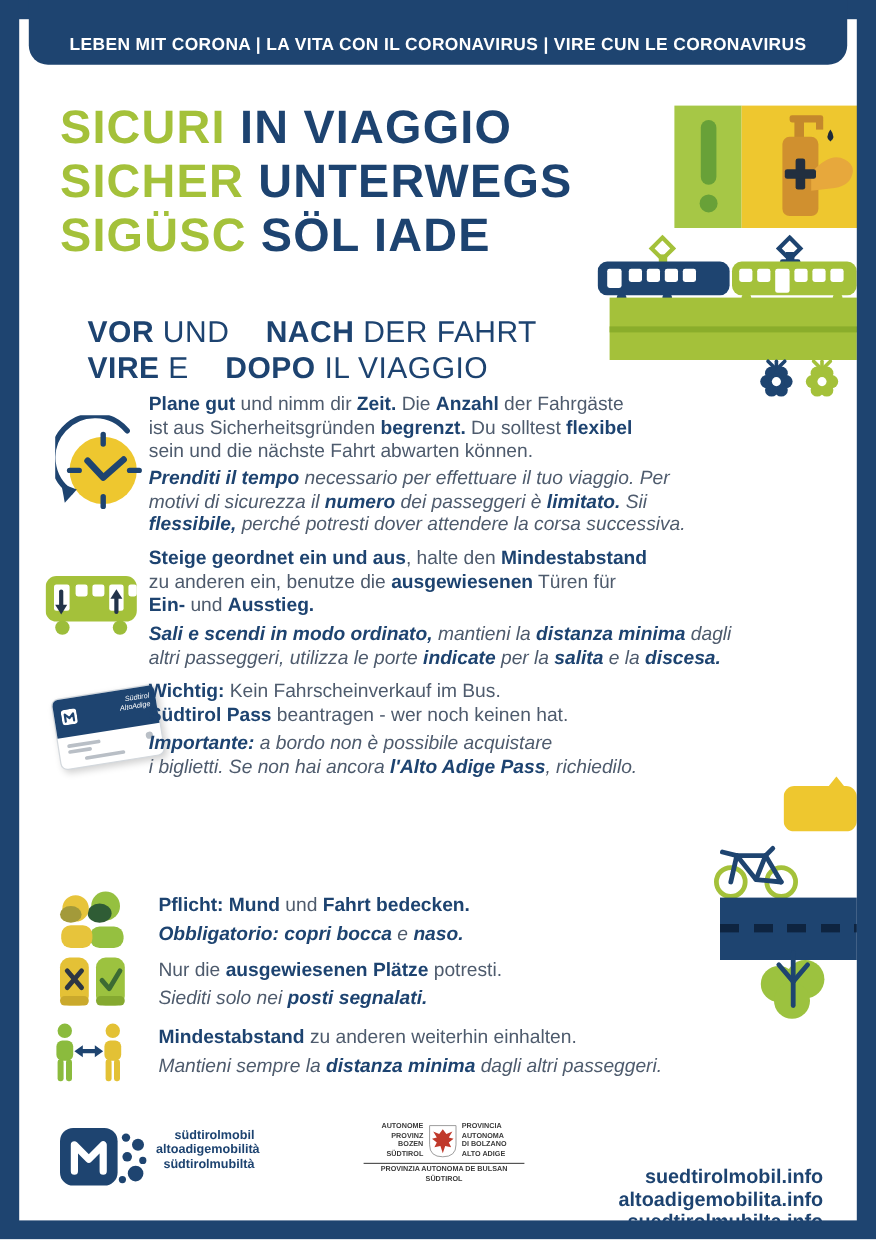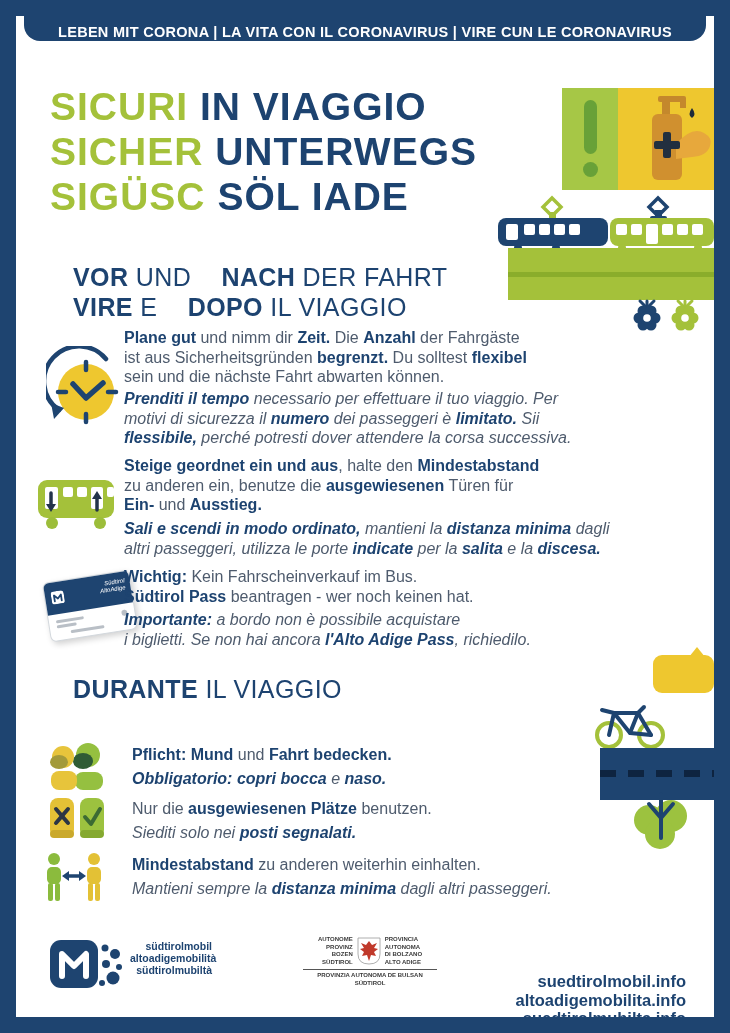--- a/index.html
+++ b/index.html
@@ -3,21 +3,21 @@
 <meta charset="utf-8">
 <style>
   :root{
     --navy:#1e4470; --navy-text:#1d4370; --green:#a4c13a; --yellow:#eec72f;
     --body:#4e5b6d;
   }
   html,body{margin:0;padding:0;}
   body{font-family:"Liberation Sans", sans-serif; background:#fff;}
   .poster{position:relative;width:730px;height:1033px;background:#fff;overflow:hidden;}
   .frame{position:absolute;inset:0;border:16px solid var(--navy);pointer-events:none;z-index:5;}
-  .banner{position:absolute;left:24px;right:24px;top:0;height:41px;background:var(--navy);
+  .banner{position:absolute;left:24px;right:24px;top:0;height:54px;background:var(--navy);
     border-radius:0 0 16px 16px;display:flex;align-items:center;justify-content:center;
     z-index:6;padding-top:22px;box-sizing:border-box;}
   .banner span{color:#fff;font-weight:700;font-size:14.5px;letter-spacing:.3px;}
 
   .abs{position:absolute;}
   .title{left:50px;top:84px;font-size:39px;line-height:45px;font-weight:800;
     color:var(--navy-text);letter-spacing:1px;white-space:nowrap;}
   .title .hl{color:var(--green);}
 
   .heading{left:50px;font-size:25px;line-height:30px;color:var(--navy-text);
@@ -207,21 +207,20 @@
     </div>
     <div class="pass-line" style="left:7px;top:38px;width:28px"></div>
     <div class="pass-line" style="left:7px;top:43px;width:20px"></div>
     <div class="pass-line" style="left:20px;top:50px;width:34px"></div>
     <div class="pass-line" style="right:7px;top:38px;width:6px;height:6px;border-radius:50%"></div>
   </div>
   <p class="abs para de" style="top:567px"><span class="b">Wichtig:</span><span> Kein Fahrscheinverkauf im Bus.</span><br><span class="b">Südtirol Pass</span><span> beantragen - wer noch keinen hat.</span></p>
   <p class="abs para it" style="top:610px"><span class="b">Importante:</span><span> a bordo non è possibile acquistare</span><br><span>i biglietti. Se non hai ancora </span><span class="b">l'Alto Adige Pass</span><span>, richiedilo.</span></p>
 
   <div class="abs heading" style="top:674px">
-    <div><span class="b">DURANTE</span><span> IL VIAGGIO</span></div>
   </div>
 
   <svg class="abs" style="left:48px;top:740px" width="58" height="52" viewBox="0 0 58 52">
     <circle cx="40" cy="15" r="12" fill="#95c040"></circle>
     <rect x="27" y="32" width="28" height="18" rx="8" fill="#95c040"></rect>
     <ellipse cx="35" cy="21" rx="10" ry="8" fill="#2f5c35"></ellipse>
     <circle cx="15" cy="17" r="11" fill="#e7c43b"></circle>
     <rect x="3" y="31" width="26" height="19" rx="8" fill="#e7c43b"></rect>
     <ellipse cx="11" cy="22" rx="9" ry="7" fill="#a39a3a"></ellipse>
   </svg>
@@ -232,21 +231,21 @@
     <rect x="2" y="2" width="24" height="40" rx="8" fill="#e4c136"></rect>
     <rect x="2" y="34" width="24" height="8" rx="4" fill="#caa92c"></rect>
     <g stroke="#2c3644" stroke-width="4" stroke-linecap="round">
       <line x1="8" y1="13" x2="20" y2="27"></line>
         <line x1="20" y1="13" x2="8" y2="27"></line>
     </g>
     <rect x="32" y="2" width="24" height="40" rx="8" fill="#9cc23f"></rect>
     <rect x="32" y="34" width="24" height="8" rx="4" fill="#85a930"></rect>
     <path d="M37 21 L43 28 L52 13" fill="none" stroke="#3c6b33" stroke-width="4" stroke-linecap="round" stroke-linejoin="round"></path>
   </svg>
-  <p class="abs para de s2" style="top:799px"><span>Nur die </span><span class="b">ausgewiesenen Plätze</span><span> benutzen.</span></p>
+  <p class="abs para de s2" style="top:799px"><span>Nur die </span><span class="b">ausgewiesenen Plätze</span><span> potresti.</span></p>
   <p class="abs para it s2" style="top:823px"><span>Siediti solo nei </span><span class="b">posti segnalati.</span></p>
 
   <svg class="abs" style="left:42px;top:852px" width="64" height="52" viewBox="0 0 64 52">
     <g fill="#8bbb3d">
       <circle cx="12" cy="7" r="6"></circle>
       <rect x="5" y="15" width="14" height="17" rx="5"></rect>
       <rect x="6" y="31" width="5" height="18" rx="2"></rect>
         <rect x="13" y="31" width="5" height="18" rx="2"></rect>
     </g>
     <g fill="#e3c135">

